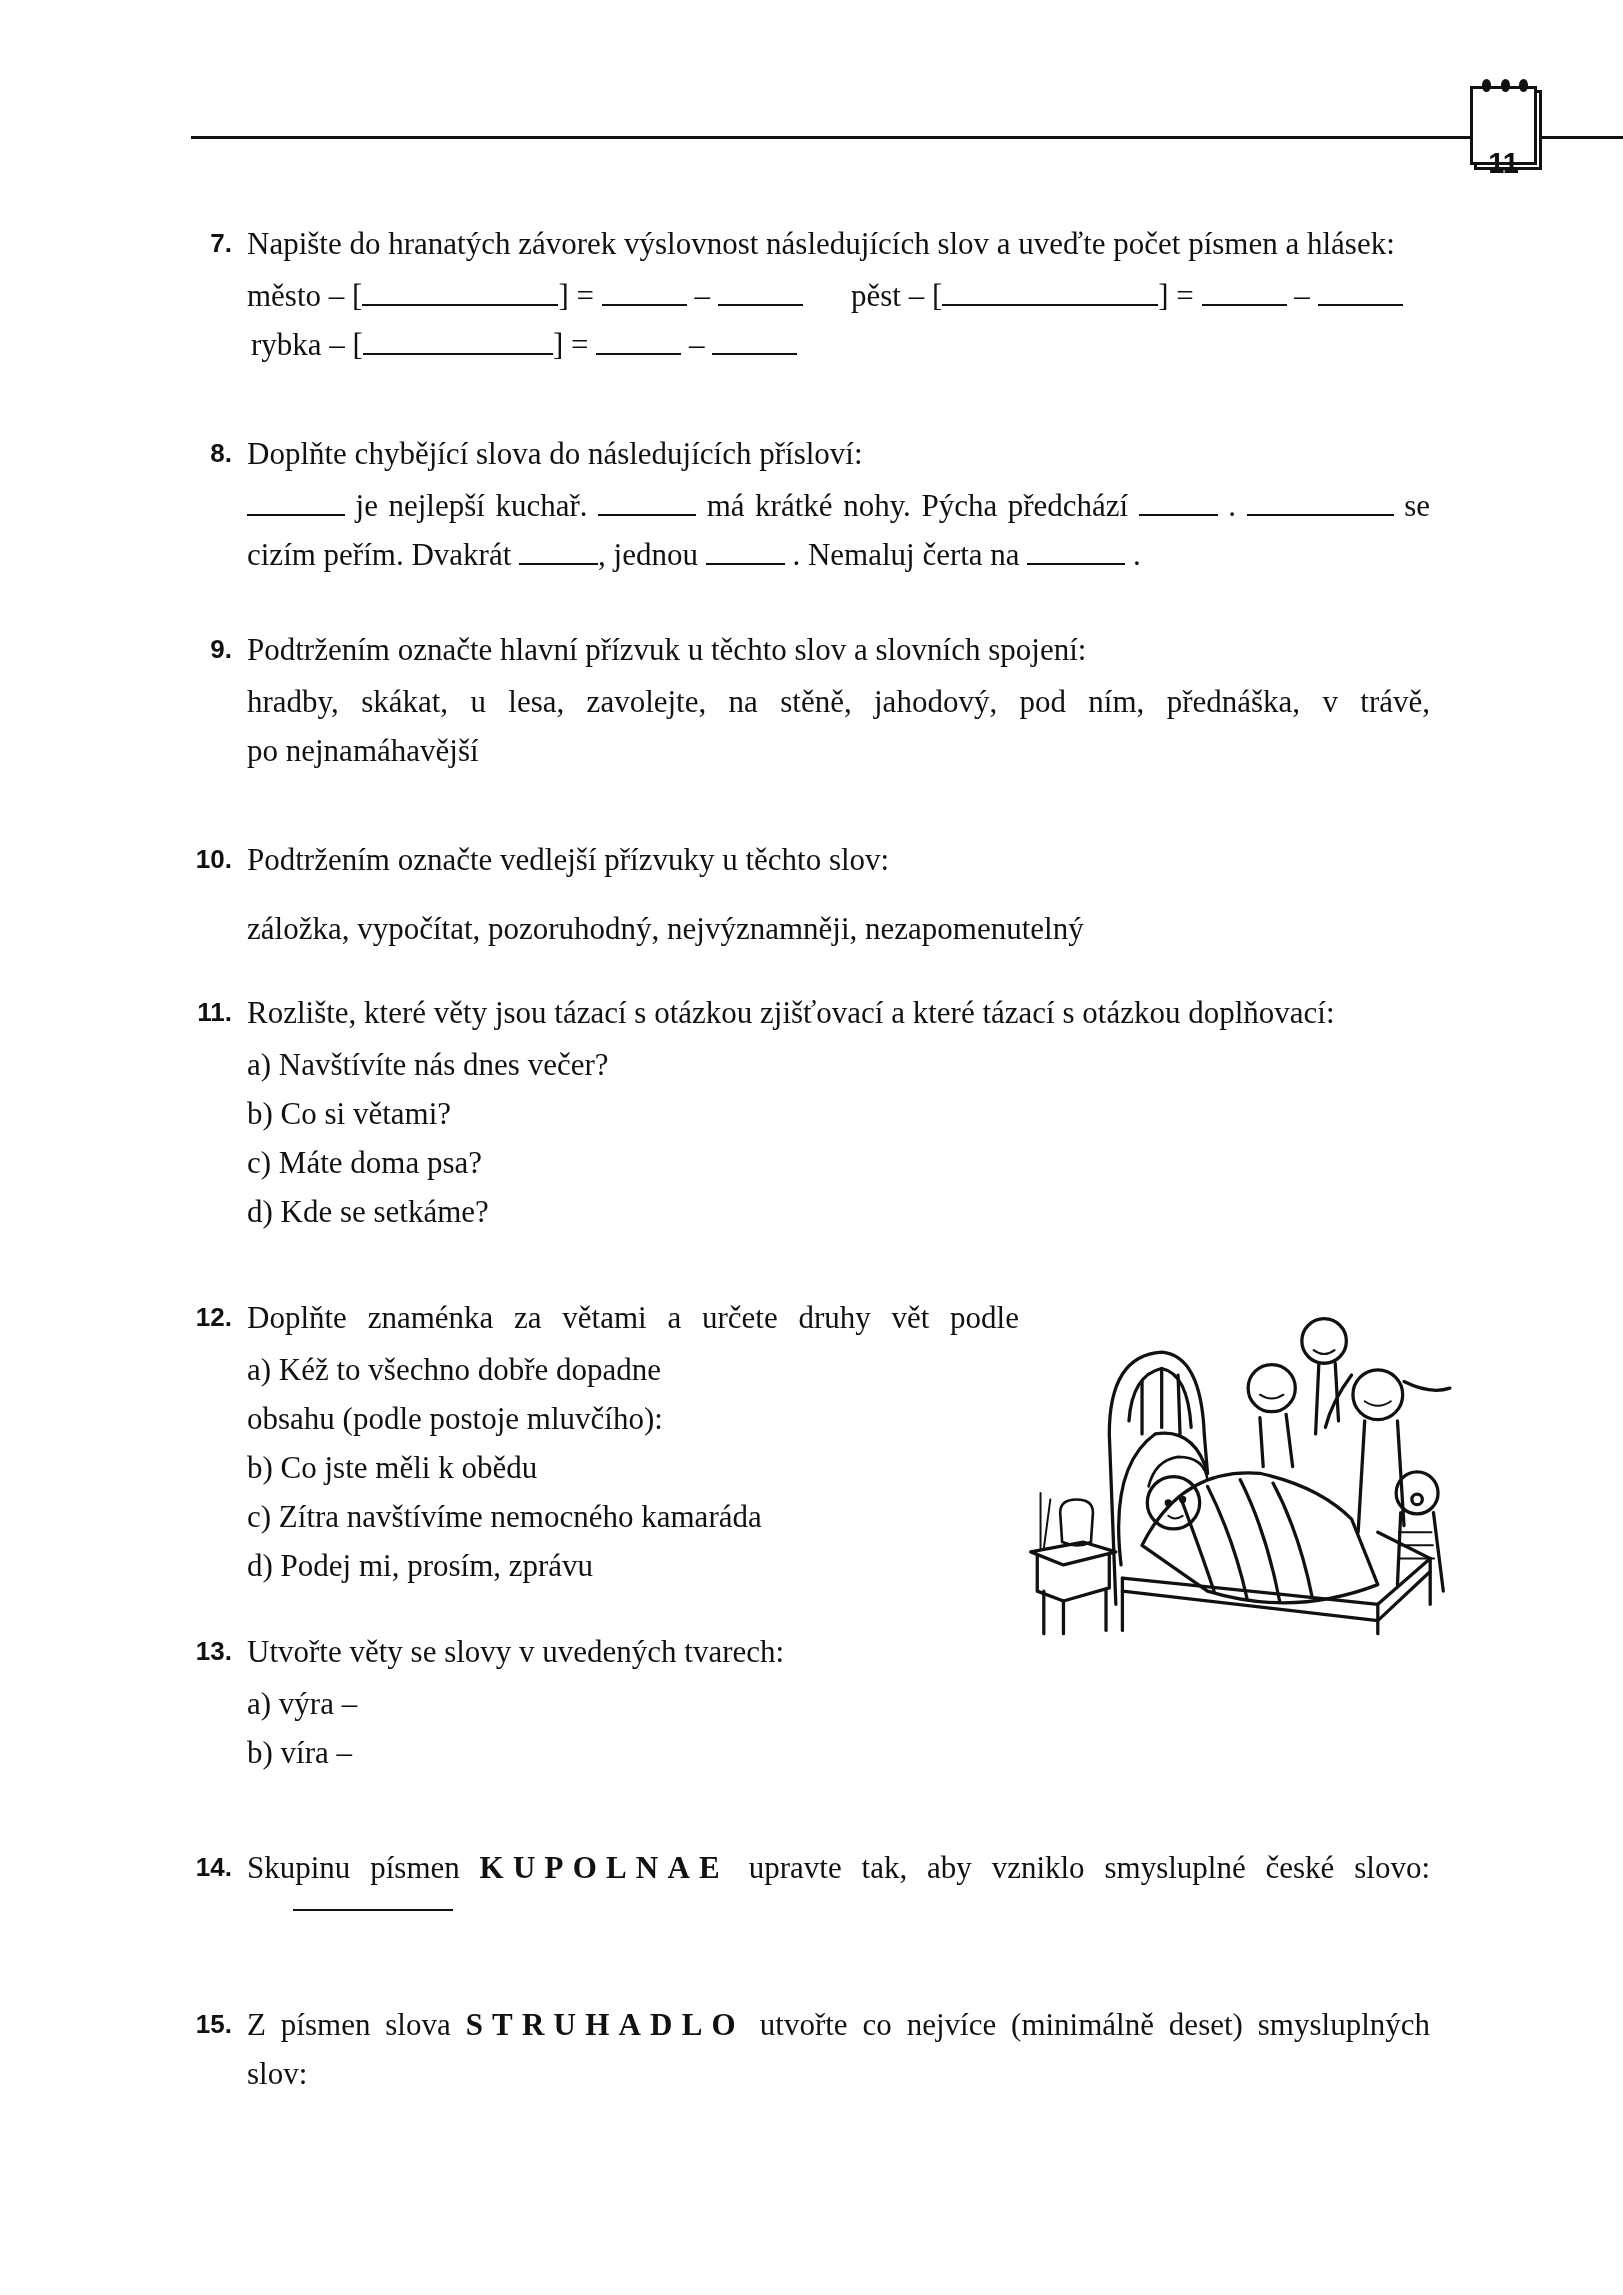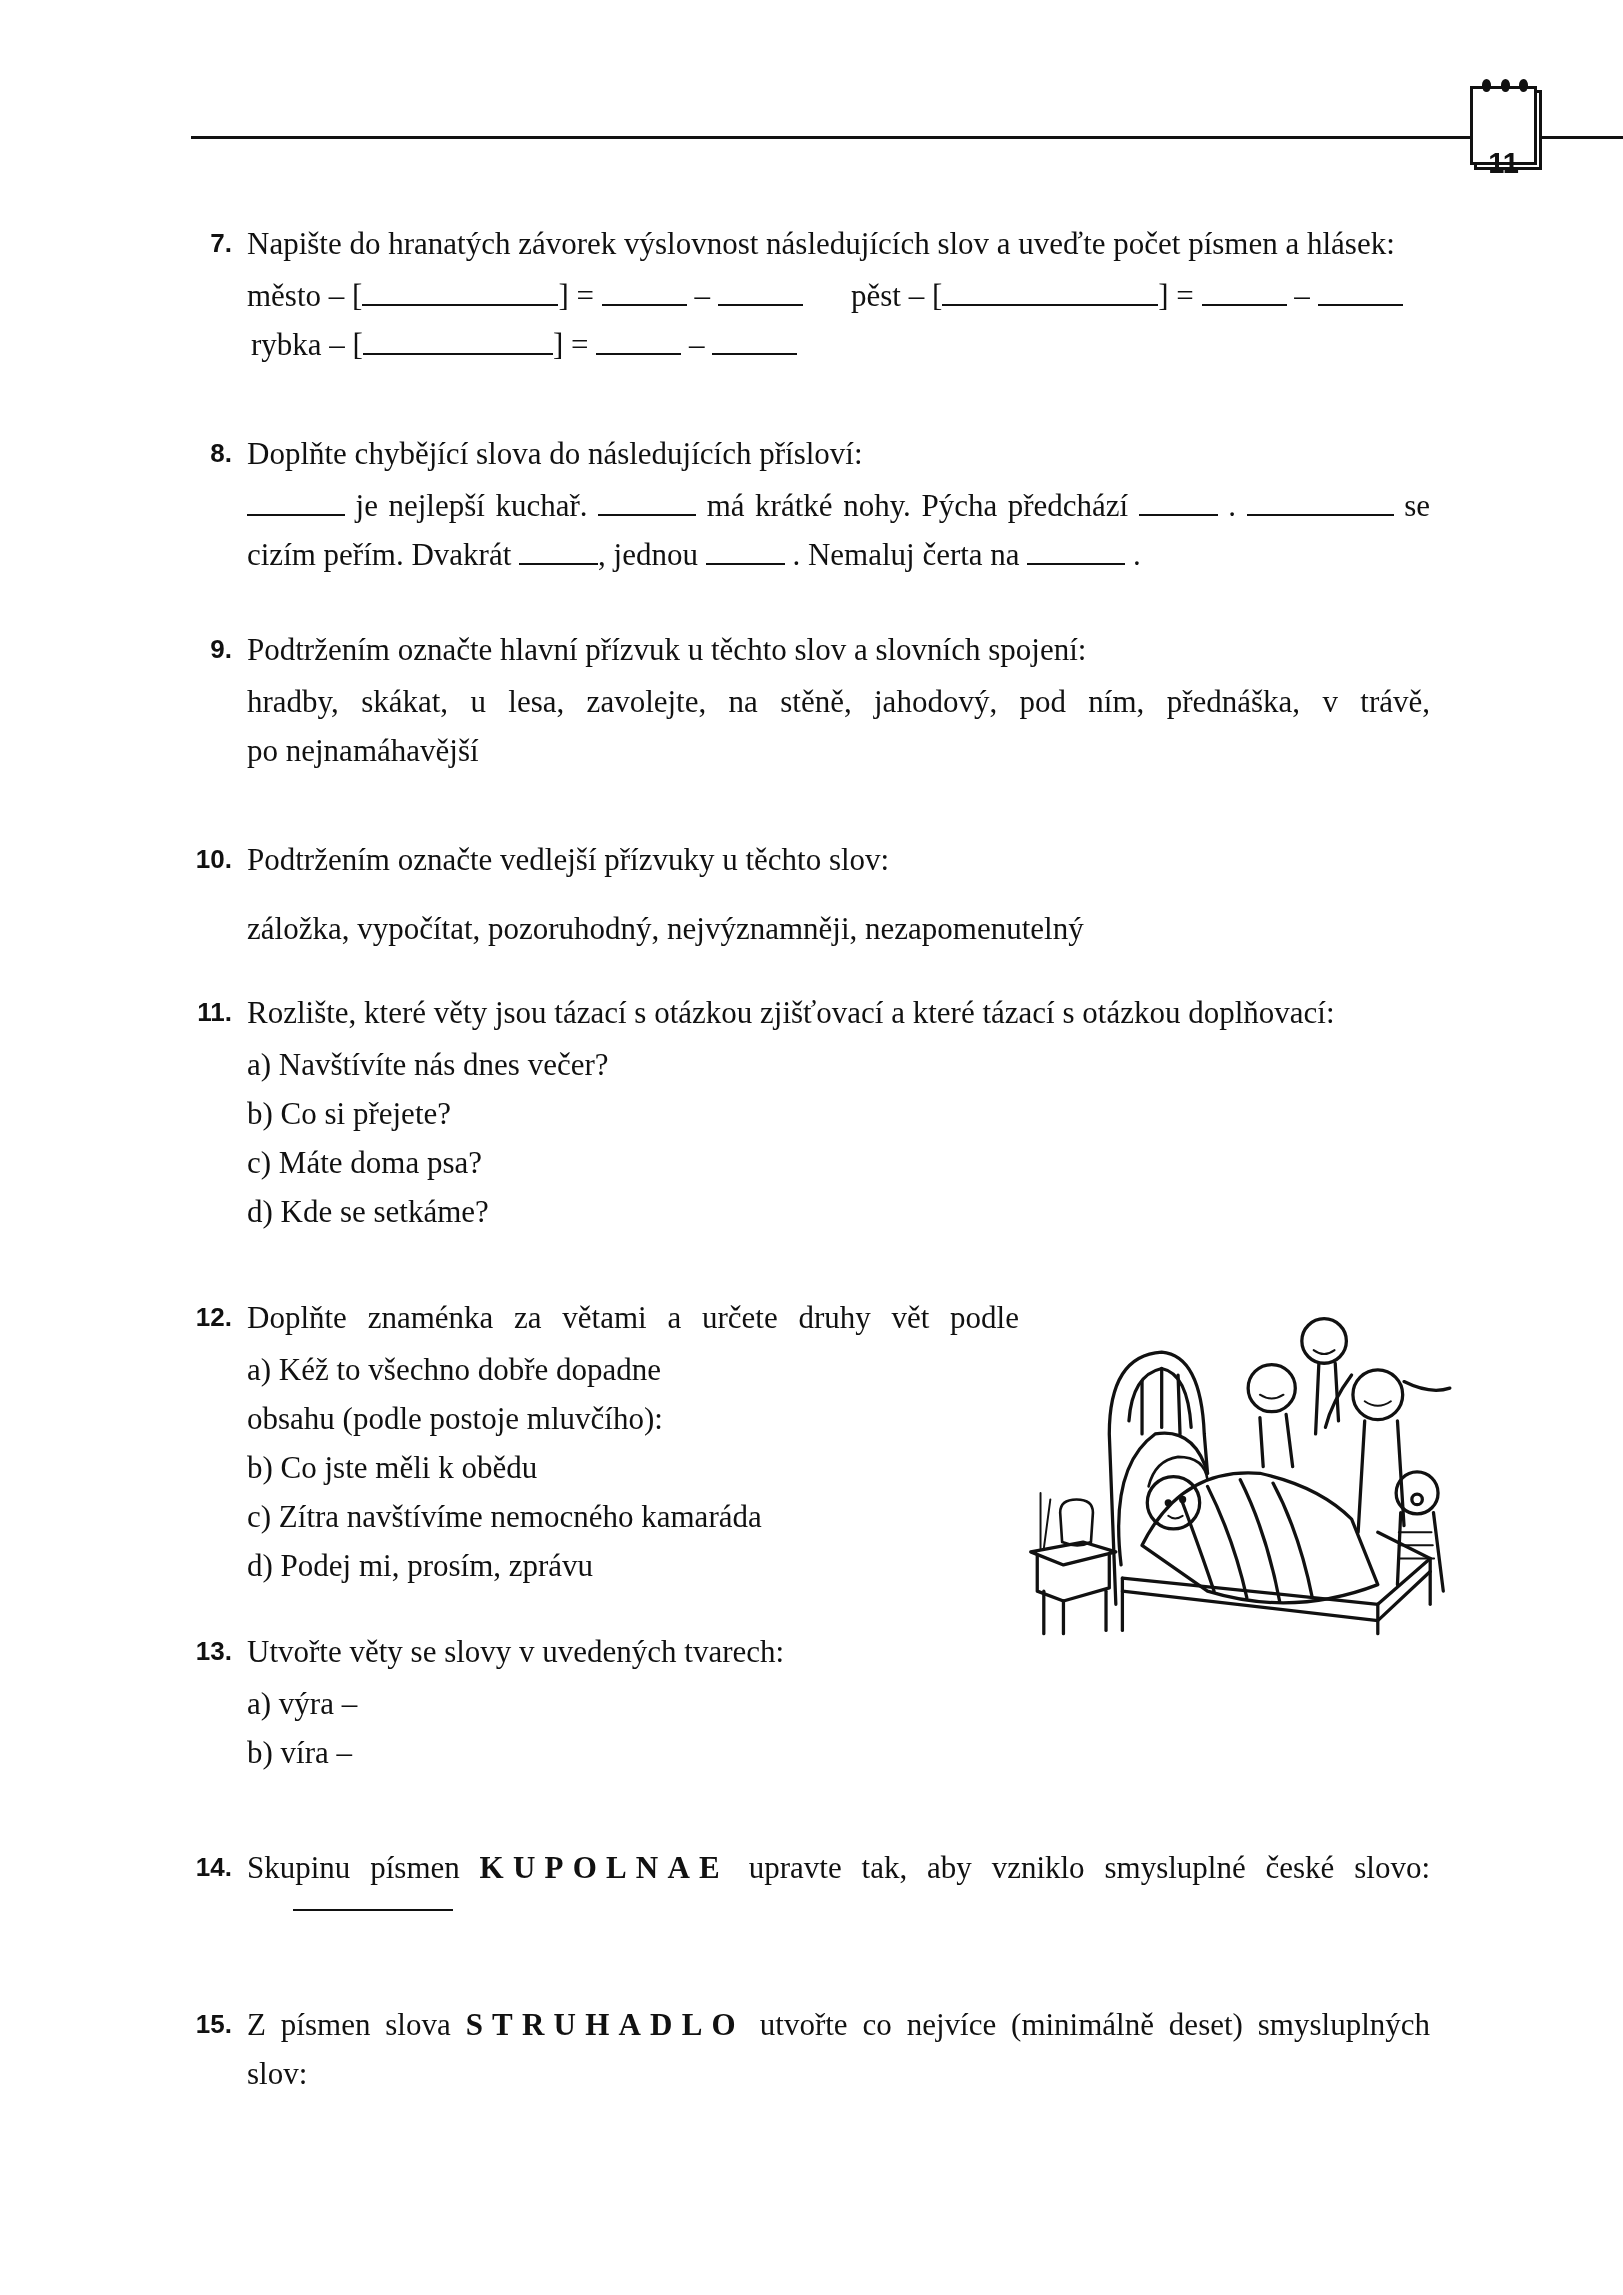--- a/index.html
+++ b/index.html
@@ -81,21 +81,21 @@
     <span class="line">Podtržením označte vedlejší přízvuky u těchto slov:</span>
     <span class="line" style="margin-top:20px">záložka, vypočítat, pozoruhodný, nejvýznamněji, nezapomenutelný</span>
   </div>
 </div>
 
 <div class="q" style="top:988px">
   <span class="qnum">11.</span>
   <div class="qtext">
     <span class="line">Rozlište, které věty jsou tázací s otázkou zjišťovací a které tázací s otázkou doplňovací:</span>
     <span class="line" style="margin-top:3.3px">a) Navštívíte nás dnes večer?</span>
-    <span class="line">b) Co si přejete?</span>
+    <span class="line">b) Co si větami?</span>
     <span class="line">c) Máte doma psa?</span>
     <span class="line">d) Kde se setkáme?</span>
   </div>
 </div>
 
 <div class="q" style="top:1293px">
   <span class="qnum">12.</span>
   <div class="qtext" style="width:772px">
     <span class="line just">Doplňte znaménka za větami a určete druhy vět podle</span>
     <span class="line" style="margin-top:3.3px">a) Kéž to všechno dobře dopadne</span>

